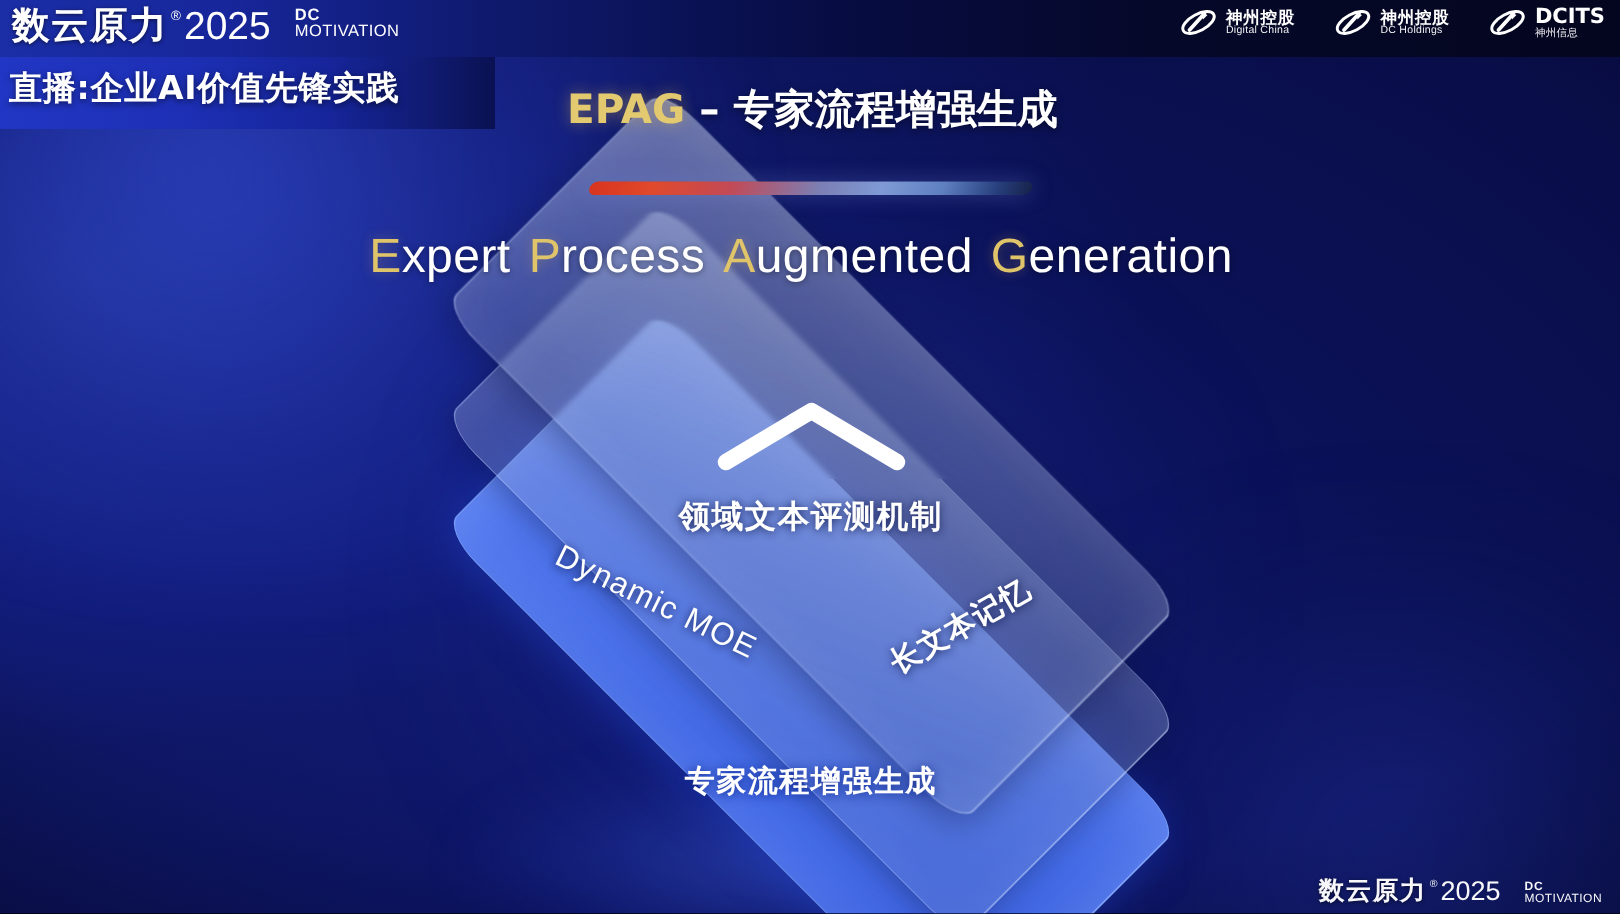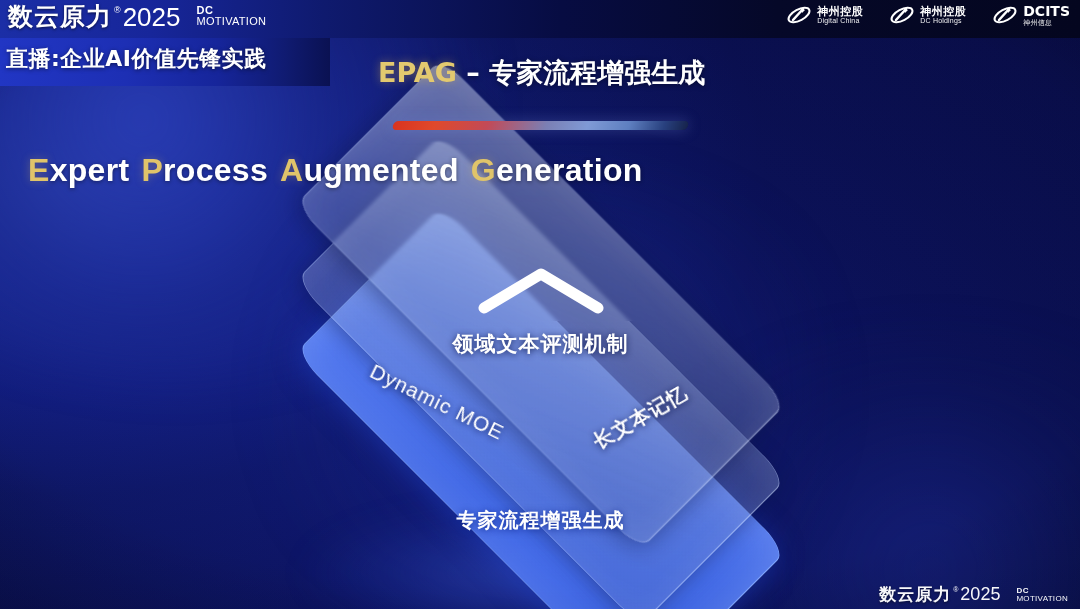--- a/index.html
+++ b/index.html
@@ -66,23 +66,23 @@
     font-family:"DejaVu Sans",sans-serif;margin-left:40px;}
   .main-title .gold{color:#e3c96f;text-shadow:0 0 10px rgba(220,180,70,.45);}
   .main-title .wh{color:#ffffff;text-shadow:0 1px 5px rgba(0,0,0,.5);}
 
   .divider{position:absolute;left:393px;top:121px;width:295px;height:9px;z-index:6;
     border-radius:5px;
     background:linear-gradient(90deg,#d8341f 0%,#e0492b 14%,#c24a57 32%,#7b7fb4 52%,#7f9ad6 66%,#5e7fc0 80%,#28407e 92%,#16234c 100%);
     box-shadow:0 0 14px rgba(120,140,220,.35);
     transform:skewX(-18deg);}
 
-  .sub-en{position:absolute;left:0;right:0;top:152px;text-align:left;z-index:7;
-    font-size:32px;font-weight:700;letter-spacing:.3px;white-space:nowrap;
-    font-family:"Liberation Sans",sans-serif;margin-left:28px;}
+  .sub-en{position:absolute;left:0;right:0;top:152px;text-align:center;z-index:7;
+    font-size:32px;font-weight:400;letter-spacing:.3px;white-space:nowrap;
+    font-family:"Liberation Sans",sans-serif;}
   .sub-en .cap{color:#e0c46a;text-shadow:0 0 8px rgba(215,175,80,.35);}
   .sub-en .rest{color:#ffffff;text-shadow:0 1px 4px rgba(0,0,0,.45);}
   .sub-en .w{margin-right:12px;}
 
   
   .stack{position:absolute;left:268px;top:222px;width:545px;height:345px;z-index:4;}
   .plate{position:absolute;left:50%;width:400px;height:400px;
     transform-origin:50% 50%;border-radius:26px;}
   .plate-inner{position:absolute;inset:0;border-radius:26px;}
 

